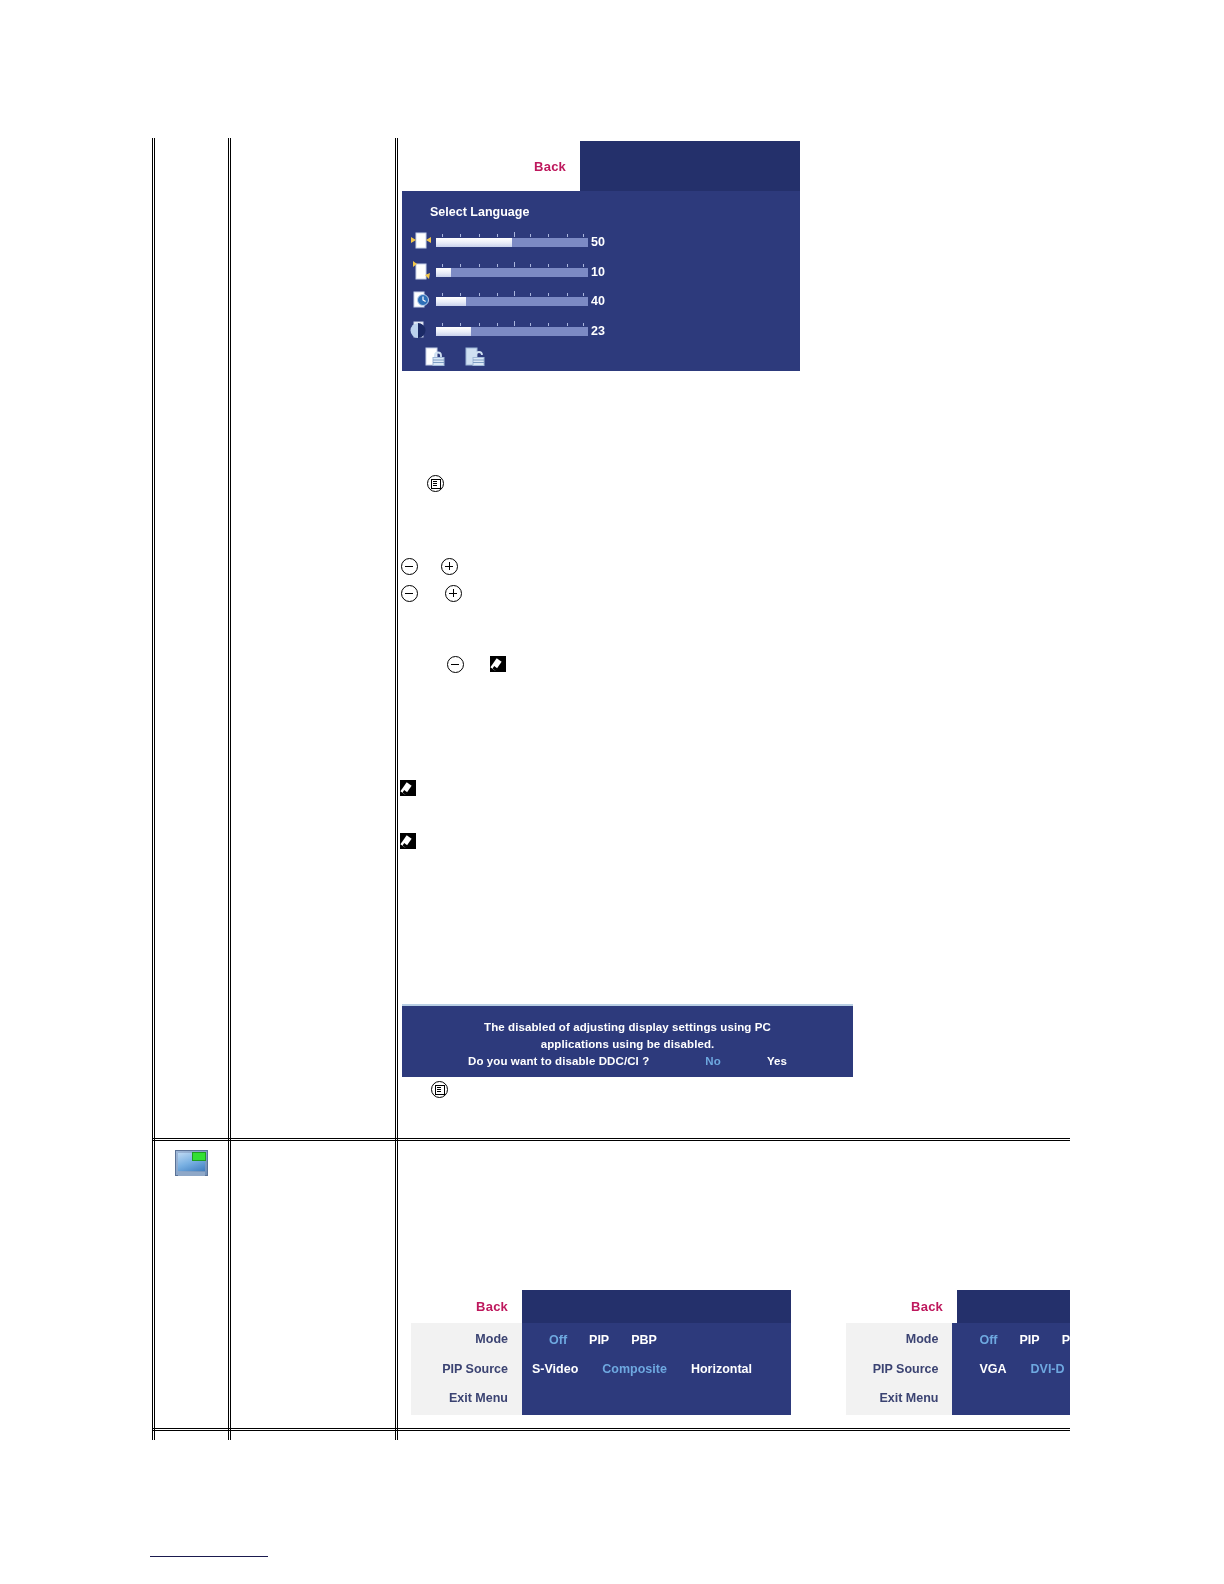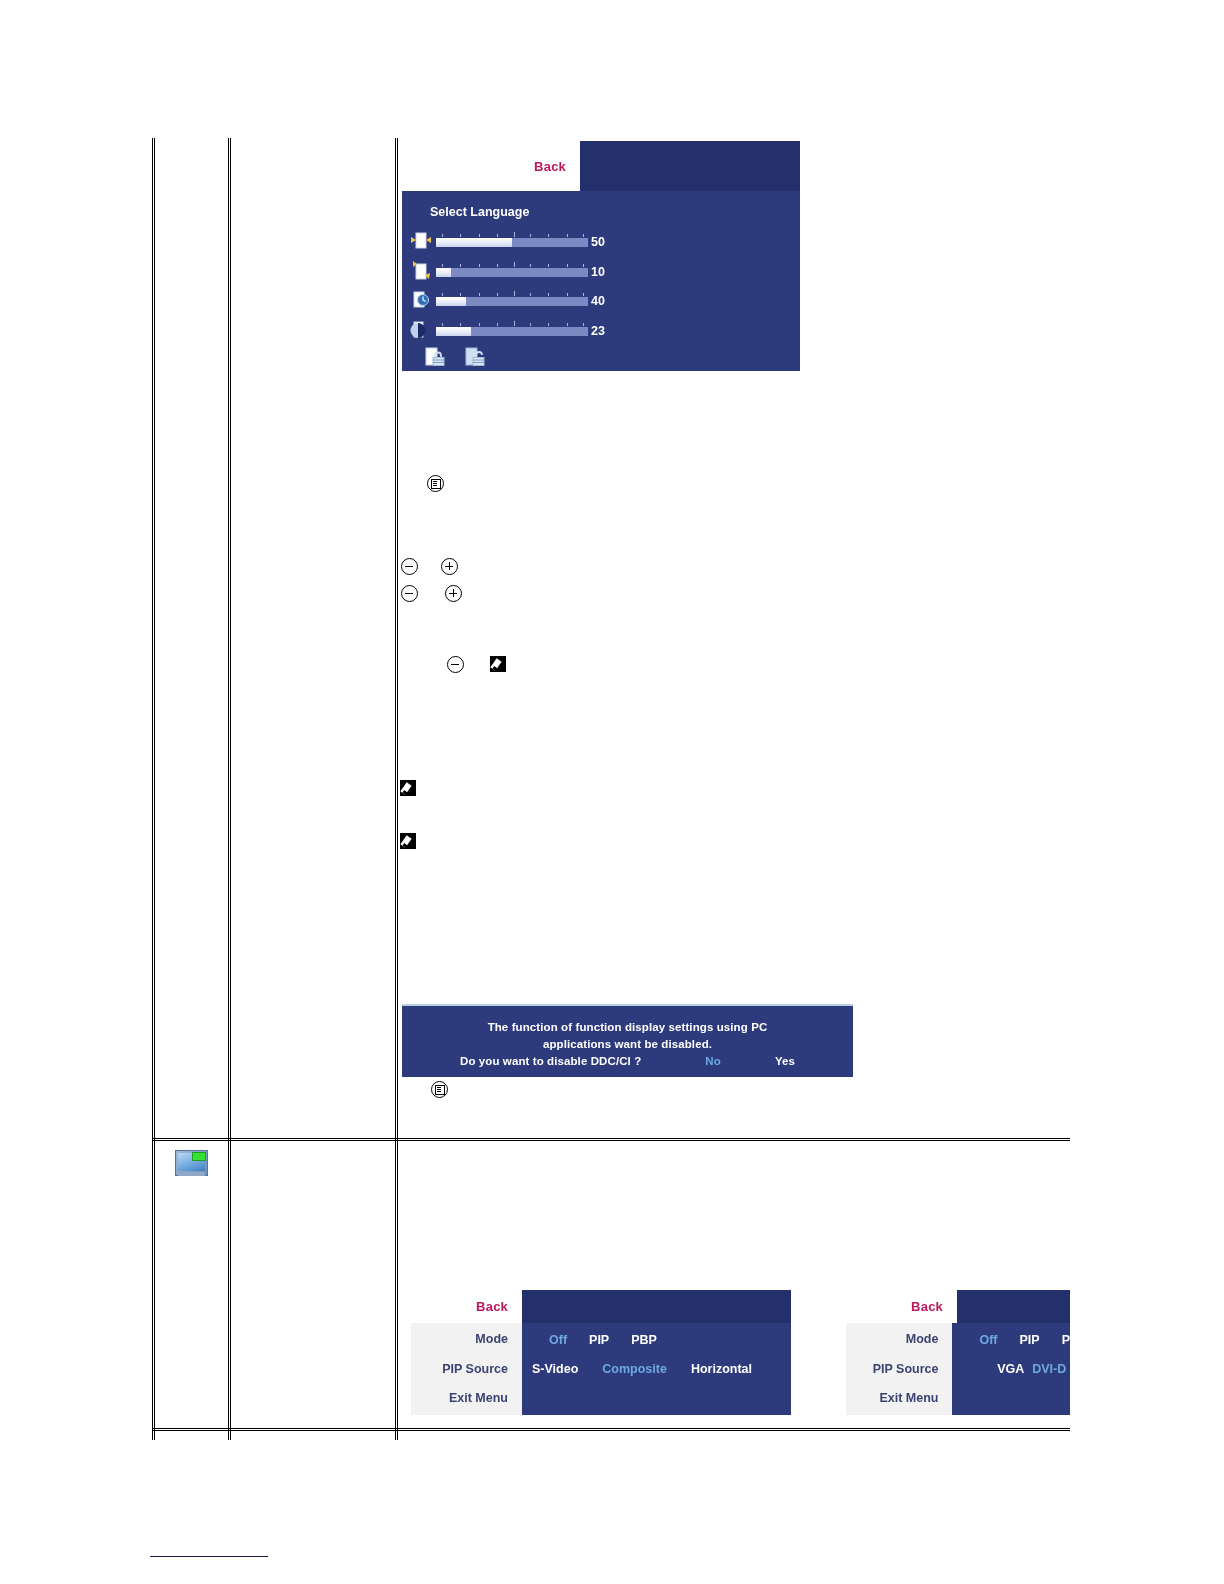--- a/index.html
+++ b/index.html
@@ -228,21 +228,21 @@
     background: #2d3a7c;
     border-top: 2px solid #b9cfe4;
     color: #ffffff;
     text-align: center;
     font-size: 11.5px;
     font-weight: bold;
     line-height: 17px;
     padding-top: 13px;
     letter-spacing: .1px;
   }
-  .ddc-line3 { display: flex; justify-content: center; align-items: baseline; gap: 16px; }
+  .ddc-line3 { display: flex; justify-content: center; align-items: baseline; gap: 8px; }
   .ddc-q { margin-right: 48px; }
   .ddc-no { color: #6ea8e0; margin-right: 38px; }
   .ddc-yes { color: #ffffff; }
 </style>
 </head>
 <body>
 
 <div class="doc-table">
   <div class="doc-row">
     <div class="col-icon" style="height:1002px"></div>
@@ -412,22 +412,22 @@
 <div class="btn-ico plus" style="left:441px; top:558px;"></div>
 <div class="btn-ico minus" style="left:401px; top:585px;"></div>
 <div class="btn-ico plus" style="left:445px; top:585px;"></div>
 <div class="btn-ico minus" style="left:447px; top:656px;"></div>
 <div class="note-ico" style="left:490px; top:656px;"></div>
 <div class="note-ico" style="left:400px; top:780px;"></div>
 <div class="note-ico" style="left:400px; top:833px;"></div>
 <div class="btn-ico menu" style="left:431px; top:1081px;"></div>
 
 <div class="ddc-dialog">
-  <div>The function of function display settings using PC</div>
-  <div>applications want be disabled.</div>
+  <div>The disabled of adjusting display settings using PC</div>
+  <div>applications using be disabled.</div>
   <div class="ddc-line3">
     <span class="ddc-q">Do you want to disable DDC/CI ?</span>
     <span class="ddc-no">No</span>
     <span class="ddc-yes">Yes</span>
   </div>
 </div>
 
 <div class="osd" id="osd-pip-left" style="left:411px; top:1290px; width:380px;">
   <div class="osd-header" style="height:33px;">
     <div class="hdr-left" style="width:111px;">
@@ -468,19 +468,19 @@
       <div class="menu-item">Mode</div>
       <div class="menu-item">PIP Source</div>
       <div class="menu-item">Exit Menu</div>
     </div>
     <div class="osd-right" style="flex:1; padding-top:2px;">
       <div class="r-row" style="gap:22px; padding-left:27px;">
         <span class="opt sel">Off</span>
         <span class="opt">PIP</span>
         <span class="opt">P</span>
       </div>
-      <div class="r-row" style="gap:8px; padding-left:41px;justify-content:center;">
+      <div class="r-row" style="gap:24px; padding-left:27px;">
         <span class="opt">VGA</span>
         <span class="opt sel">DVI-D</span>
       </div>
     </div>
   </div>
 </div>
 
 </body></html>

